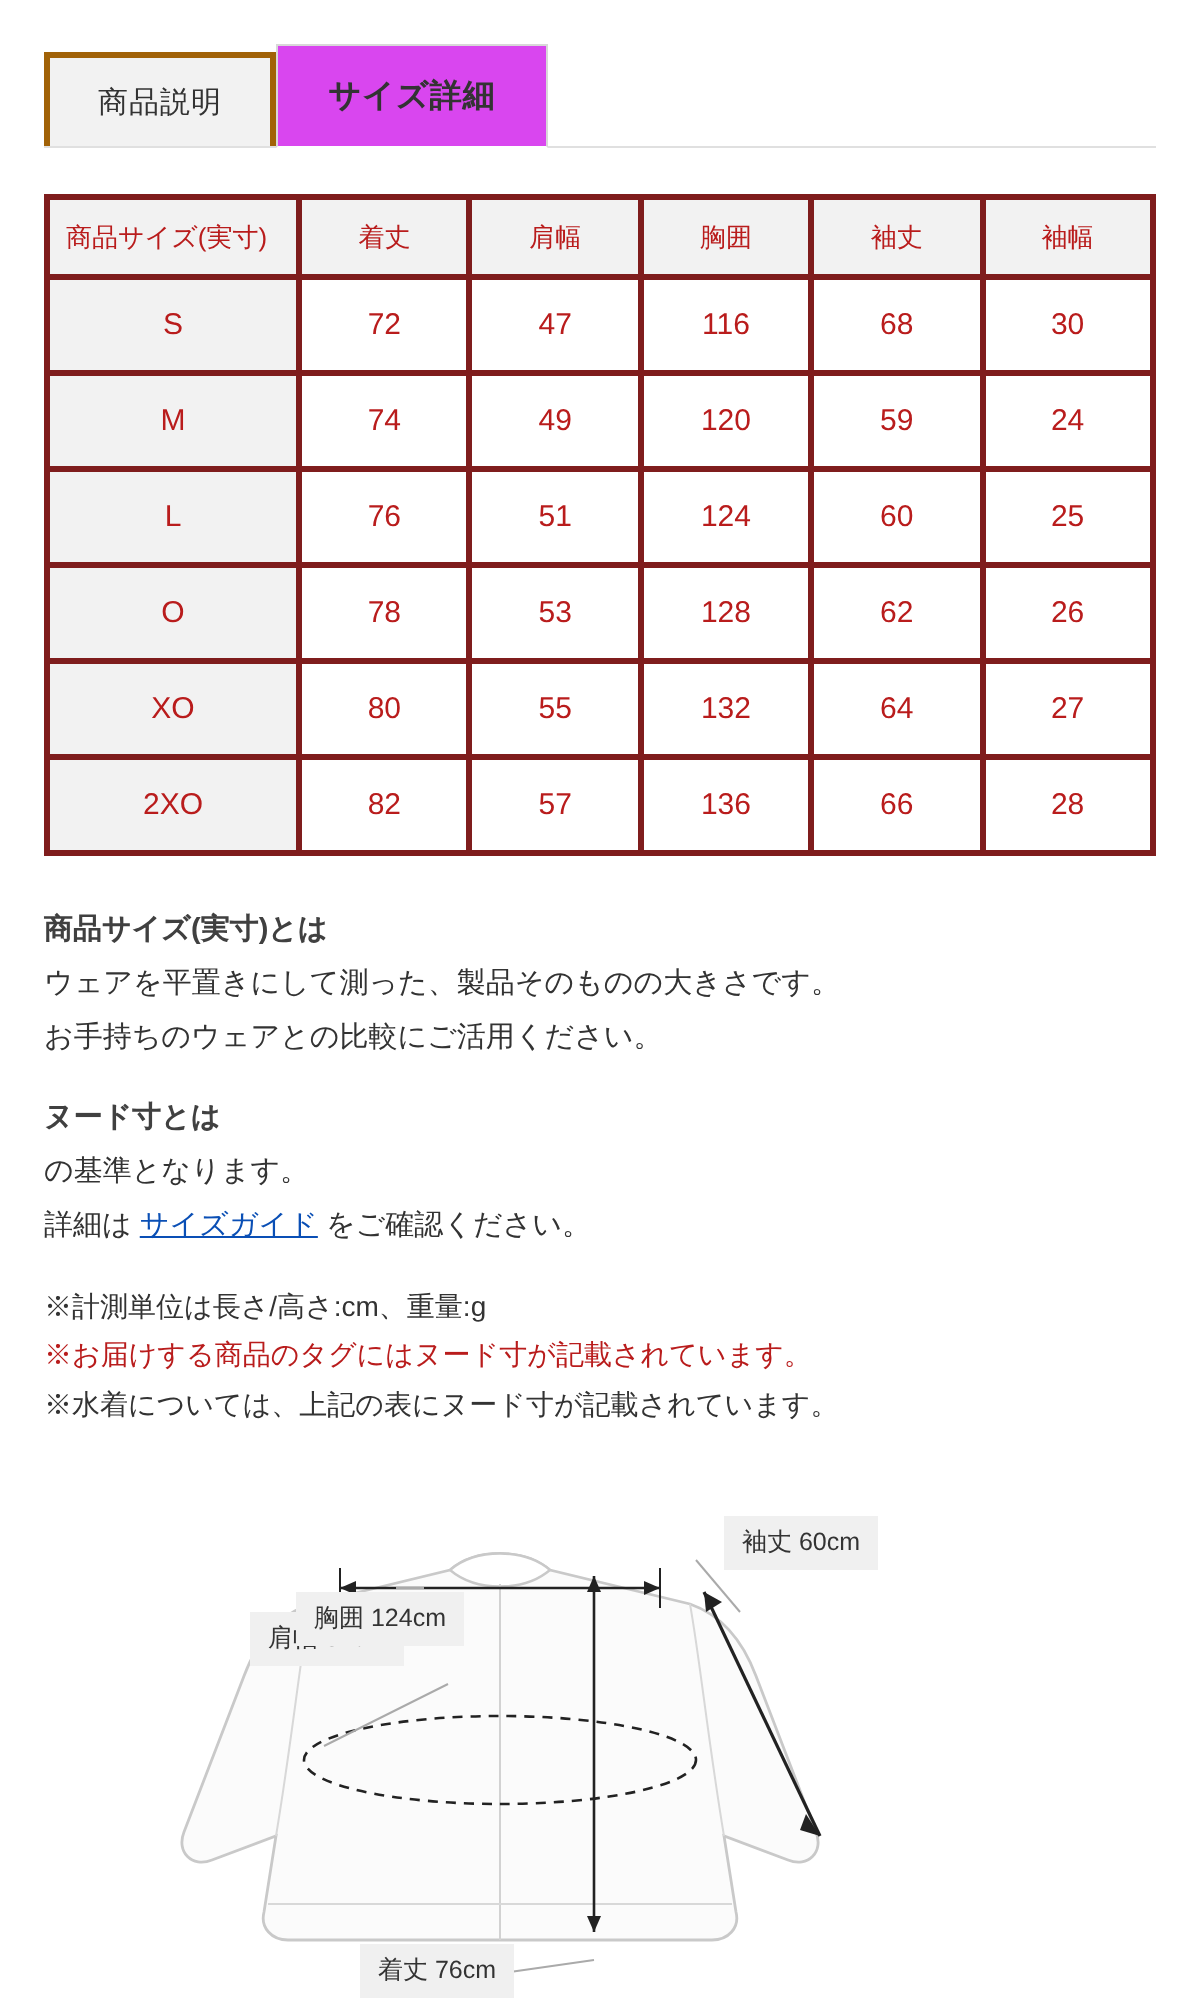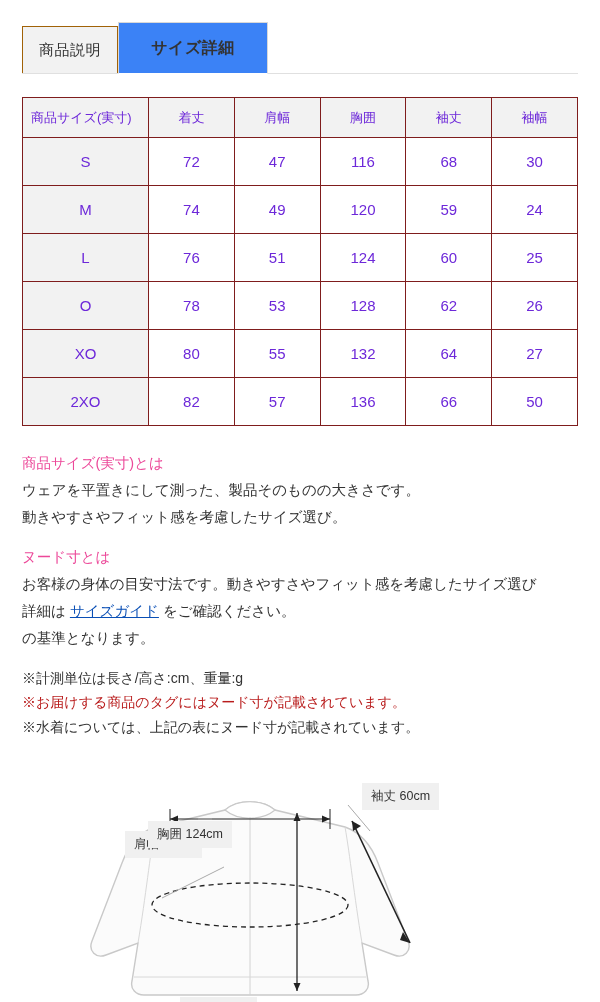--- a/index.html
+++ b/index.html
@@ -17,40 +17,40 @@
     overflow: hidden;
   }
 
   
   .tabs {
     display: flex;
     padding: 22px 22px 0 22px;
     align-items: flex-end;
   }
   .tab {
-    width: 96px;
+    width: 116px;
     height: 48px;
     display: flex;
     align-items: center;
     justify-content: center;
     font-size: 15px;
     color: #333;
     background: #f2f2f2;
-    border: 1px solid #a16207;
+    border: 3px solid #a16207;
     border-bottom: 1px solid #e0e0e0;
     letter-spacing: 0.5px;
   }
   .tab.active {
-    background: #3b82f6;
+    background: #d946ef;
     border: 1px solid #d8d8d8;
     border-bottom: 1px solid #ffffff;
     font-weight: bold;
     font-size: 16px;
     height: 52px;
-    width: 150px;
+    width: 136px;
     position: relative;
     z-index: 2;
   }
   .tab-underline {
     height: 1px;
     background: #e0e0e0;
     margin: 0 22px 0 22px;
     position: relative;
     top: -1px;
   }
@@ -59,24 +59,24 @@
   .table-wrap {
     padding: 22px 22px 0 22px;
   }
   table.size-table {
     width: 100%;
     border-collapse: collapse;
     font-size: 14px;
   }
   table.size-table th,
   table.size-table td {
-    border: 1px solid #7f1d1d;
+    border: 3px solid #7f1d1d;
     text-align: center;
     height: 48px;
-    color: #6d28d9;
+    color: #b91c1c;
     font-weight: normal;
   }
   table.size-table thead th {
     background: #f2f2f2;
     font-size: 13px;
     height: 40px;
     font-weight: normal;
   }
   table.size-table thead th:first-child {
     text-align: left;
@@ -91,22 +91,22 @@
     font-size: 15px;
   }
 
   
   .notes {
     padding: 18px 22px 0 22px;
     font-size: 14.5px;
     line-height: 1.85;
   }
   .notes .heading {
-    font-weight: normal;
-    color: #ec4899;
+    font-weight: bold;
+    color: #404040;
     margin-top: 6px;
   }
   .notes .heading.second { margin-top: 14px; }
   .notes p { margin: 0; }
   .notes .link {
     color: #0a4fb5;
     text-decoration: underline;
     cursor: pointer;
   }
   .asterisks {
@@ -193,37 +193,36 @@
         <td>132</td>
         <td>64</td>
         <td>27</td>
       </tr>
       <tr>
         <td>2XO</td>
         <td>82</td>
         <td>57</td>
         <td>136</td>
         <td>66</td>
-        <td>50</td>
+        <td>28</td>
       </tr>
     </tbody>
   </table>
 </div>
 
 <div class="notes">
   <p class="heading">商品サイズ(実寸)とは</p>
   <p>ウェアを平置きにして測った、製品そのものの大きさです。</p>
-  <p>動きやすさやフィット感を考慮したサイズ選び。</p>
+  <p>お手持ちのウェアとの比較にご活用ください。</p>
 
   <p class="heading second">ヌード寸とは</p>
-  <p>お客様の身体の目安寸法です。動きやすさやフィット感を考慮したサイズ選び</p>
+  <p>の基準となります。</p>
   <p>
     <span>詳細は </span><span class="link">サイズガイド</span><span> をご確認ください。</span>
   </p>
-  <p>の基準となります。</p>
 
   <div class="asterisks">
     <p>※計測単位は長さ/高さ:cm、重量:g</p>
     <p class="red">※お届けする商品のタグにはヌード寸が記載されています。</p>
     <p>※水着については、上記の表にヌード寸が記載されています。</p>
   </div>
 </div>
 
 <div class="diagram">
   <svg width="600" height="300" viewBox="0 0 600 300">

